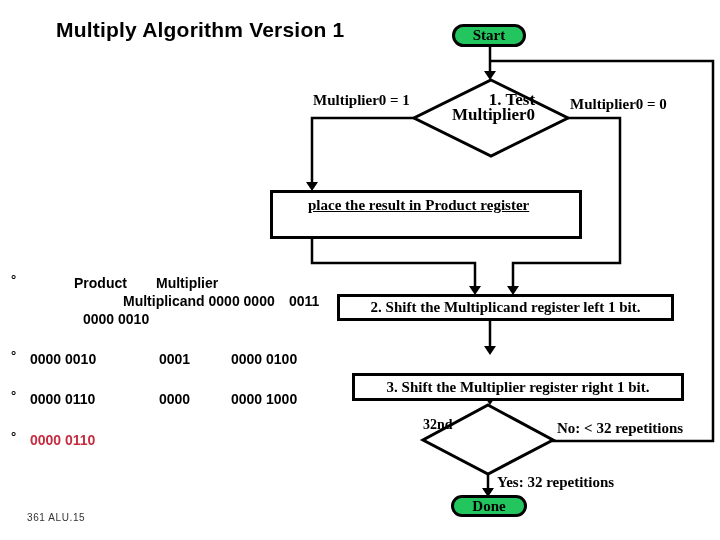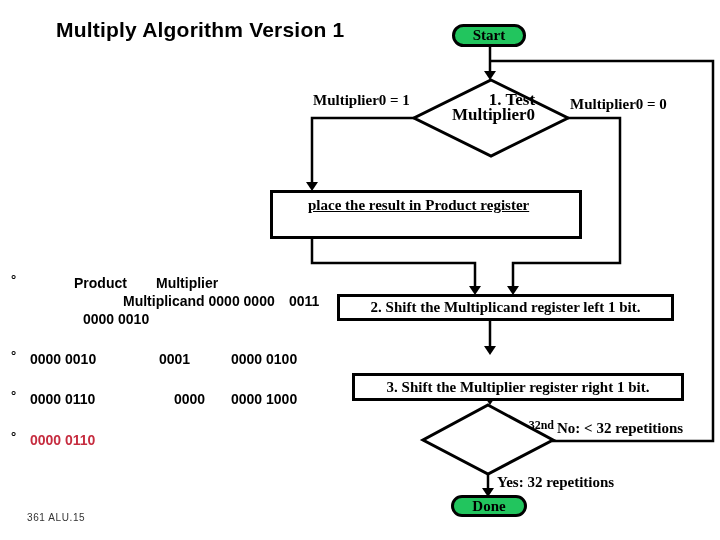--- a/index.html
+++ b/index.html
@@ -22,21 +22,21 @@
   .process{
     position:absolute;border:3.5px solid #000;background:#fff;color:#000;
     font-family:"Liberation Serif","DejaVu Serif",serif;font-weight:bold;font-size:15px;
   }
   #step1a-box{left:270px;top:190px;width:298px;height:41px;padding:2px 0 0 8px;line-height:20px;}
   #step1a-box .l2{margin-left:27px;text-decoration:underline;}
   #step2-box{left:337px;top:294px;width:331px;height:21px;display:flex;align-items:center;justify-content:center;}
   #step3-box{left:352px;top:373px;width:326px;height:22px;display:flex;align-items:center;justify-content:center;}
   .dlabel{font-size:15px;}
   #d1-text{left:452px;top:92px;font-size:17px;line-height:15px;font-family:Liberation Serif, serif;}
-  #d2-text{left:423px;top:417px;width:131px;text-align:right;font-size:12px;line-height:16px;}
+  #d2-text{left:423px;top:417px;width:131px;text-align:left;font-size:14px;line-height:16px;}
   .trace{font-size:14px;}
   .bullet{font-size:13px;}
   .red{color:#C62C3F;}
   #footer{left:27px;top:512px;font-size:10px;color:#333;letter-spacing:0.6px;}
 </style>
 </head>
 <body>
 
 <svg class="layer" width="720" height="540" viewBox="0 0 720 540">
   <g stroke="#000" stroke-width="2.5" fill="none">
@@ -117,19 +117,19 @@
 <span class="abs sansb trace" style="left:289px;top:293px;">0011</span>
 <span class="abs sansb trace" style="left:83px;top:311px;">0000 0010</span>
 
 <span class="abs sansb trace bullet" style="left:11px;top:348px;">°</span>
 <span class="abs sansb trace" style="left:30px;top:351px;">0000 0010</span>
 <span class="abs sansb trace" style="left:159px;top:351px;">0001</span>
 <span class="abs sansb trace" style="left:231px;top:351px;">0000 0100</span>
 
 <span class="abs sansb trace bullet" style="left:11px;top:388px;">°</span>
 <span class="abs sansb trace" style="left:30px;top:391px;">0000 0110</span>
-<span class="abs sansb trace" style="left:174px;top:391px;">0000</span>
+<span class="abs sansb trace" style="left:159px;top:391px;">0000</span>
 <span class="abs sansb trace" style="left:231px;top:391px;">0000 1000</span>
 
 <span class="abs sansb trace bullet" style="left:11px;top:429px;">°</span>
 <span class="abs sansb trace red" style="left:30px;top:432px;">0000 0110</span>
 
 <div class="abs" id="footer">361 ALU.15</div>
 
 </body></html>

